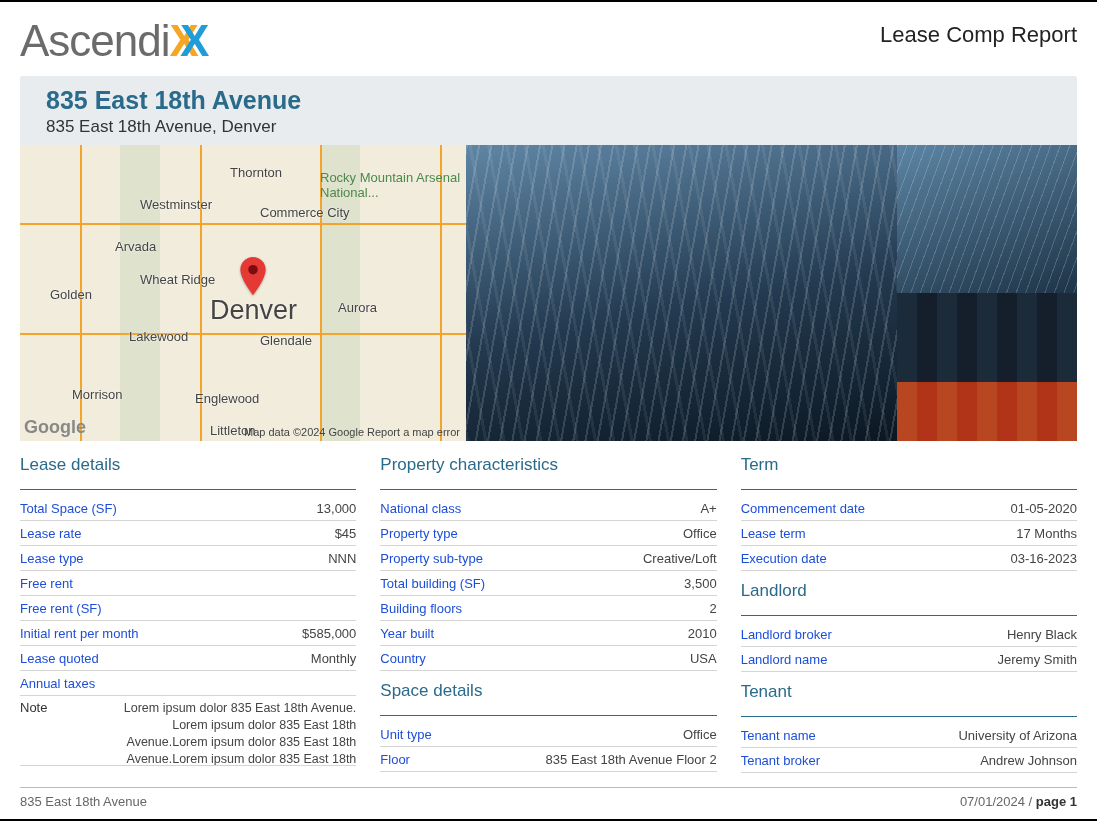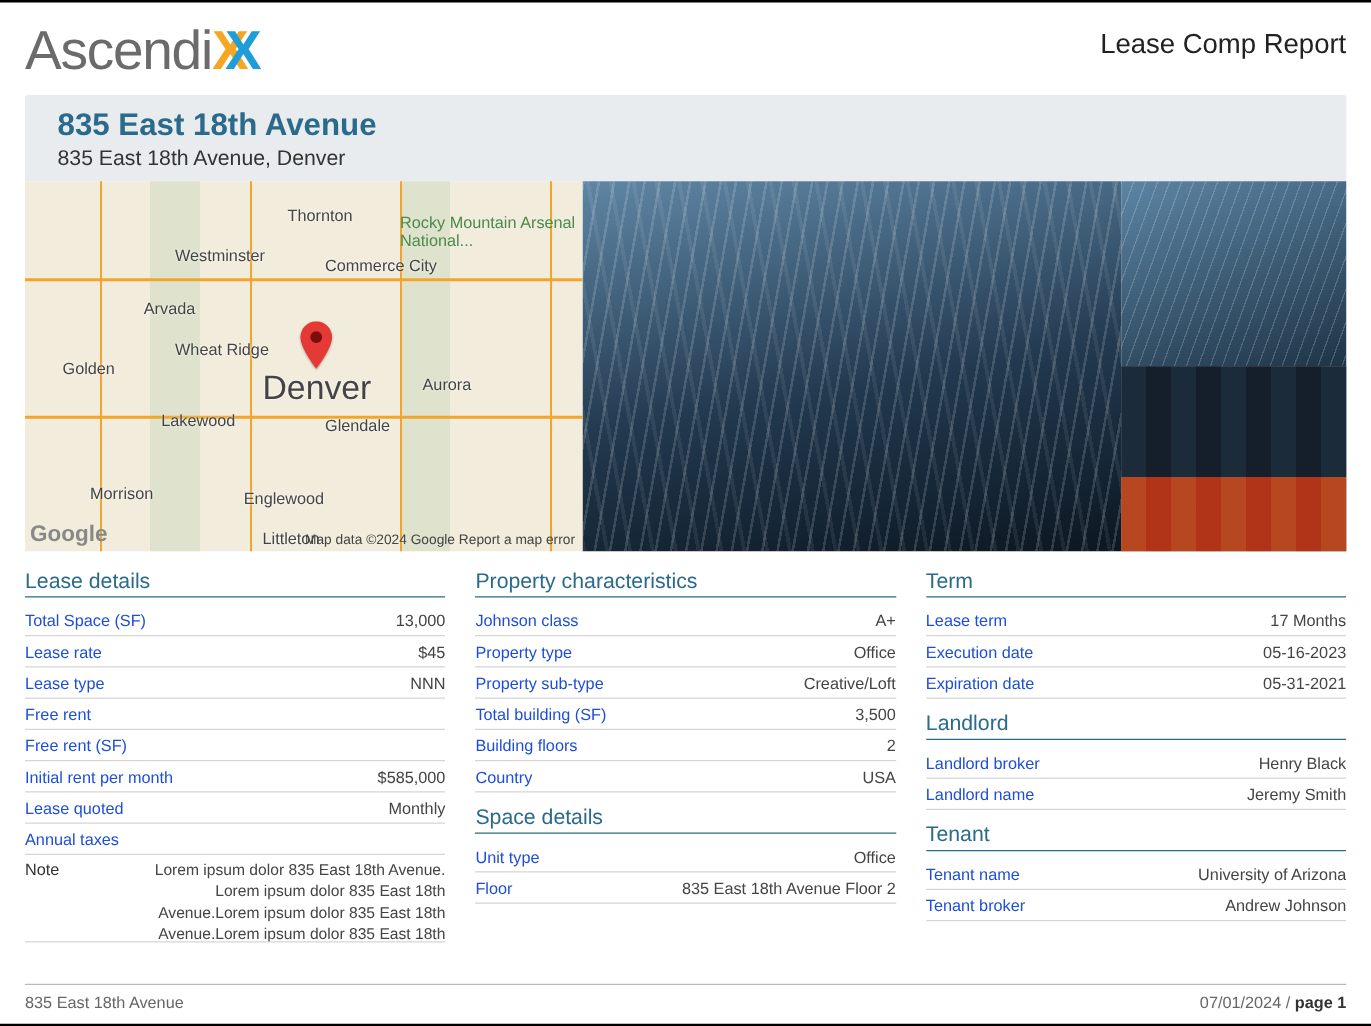--- a/index.html
+++ b/index.html
@@ -65,21 +65,21 @@
     flex: 1;
     background:
       repeating-linear-gradient(90deg, #3c4a56 0 20px, #2a3640 20px 40px),
       linear-gradient(0deg, #d07a2f 40%, #3c4a56 40%);
     background-blend-mode: overlay, normal;
   }
   .cols {
     display: flex; gap: 24px; margin-top: 14px; flex: 1; overflow: hidden;
   }
   .col { flex: 1; min-width: 0; }
-  .sect { color: #2a6a8a; font-size: 17px; font-weight: 400; border-bottom: 1px solid #2a6a8a; padding-bottom: 2px; margin-bottom: 6px; margin-top: 10px; }
+  .sect { color: #2a6a8a; font-size: 17px; font-weight: 400; border-bottom: 1px solid #2a6a8a; padding-bottom: 14px; margin-bottom: 6px; margin-top: 10px; }
   .sect:first-child { margin-top: 0; }
   .row {
     display: flex; justify-content: space-between; align-items: baseline;
     border-bottom: 1px solid #d5d5d5; padding: 5px 0 4px 0;
     font-size: 13px;
   }
   .row .k { color: #1d4ed8; }
   .row .v { color: #444; text-align: right; }
   .note-row { border-bottom: 1px solid #d5d5d5; font-size: 12.5px; color: #444; padding-top: 4px; max-height: 70px; overflow: hidden; }
   .note-row .k { float: left; font-size: 13px; color:#333; }
@@ -177,40 +177,44 @@
     <div class="note-row">
       <span class="k">Note</span>
       <span class="body">Lorem ipsum dolor 835 East 18th Avenue. Lorem ipsum dolor 835 East 18th Avenue.Lorem ipsum dolor 835 East 18th Avenue.Lorem ipsum dolor 835 East 18th Avenue.Lorem ipsum</span>
     </div>
   </div>
 
   <div class="col">
     <div class="sect">Property characteristics</div>
     <div>
         <div class="row">
-          <span class="k">Johnson class</span>
+          <span class="k">National class</span>
           <span class="v">A+</span>
         </div>
         <div class="row">
           <span class="k">Property type</span>
           <span class="v">Office</span>
         </div>
         <div class="row">
           <span class="k">Property sub-type</span>
           <span class="v">Creative/Loft</span>
         </div>
         <div class="row">
           <span class="k">Total building (SF)</span>
           <span class="v">3,500</span>
         </div>
         <div class="row">
           <span class="k">Building floors</span>
           <span class="v">2</span>
         </div>
         <div class="row">
+          <span class="k">Year built</span>
+          <span class="v">2010</span>
+        </div>
+        <div class="row">
           <span class="k">Country</span>
           <span class="v">USA</span>
         </div>
       </div>
     <div class="sect">Space details</div>
     <div>
         <div class="row">
           <span class="k">Unit type</span>
           <span class="v">Office</span>
         </div>
@@ -218,30 +222,30 @@
           <span class="k">Floor</span>
           <span class="v">835 East 18th Avenue Floor 2</span>
         </div>
       </div>
   </div>
 
   <div class="col">
     <div class="sect">Term</div>
     <div>
         <div class="row">
+          <span class="k">Commencement date</span>
+          <span class="v">01-05-2020</span>
+        </div>
+        <div class="row">
           <span class="k">Lease term</span>
           <span class="v">17 Months</span>
         </div>
         <div class="row">
           <span class="k">Execution date</span>
-          <span class="v">05-16-2023</span>
-        </div>
-        <div class="row">
-          <span class="k">Expiration date</span>
-          <span class="v">05-31-2021</span>
+          <span class="v">03-16-2023</span>
         </div>
       </div>
     <div class="sect">Landlord</div>
     <div>
         <div class="row">
           <span class="k">Landlord broker</span>
           <span class="v">Henry Black</span>
         </div>
         <div class="row">
           <span class="k">Landlord name</span>

